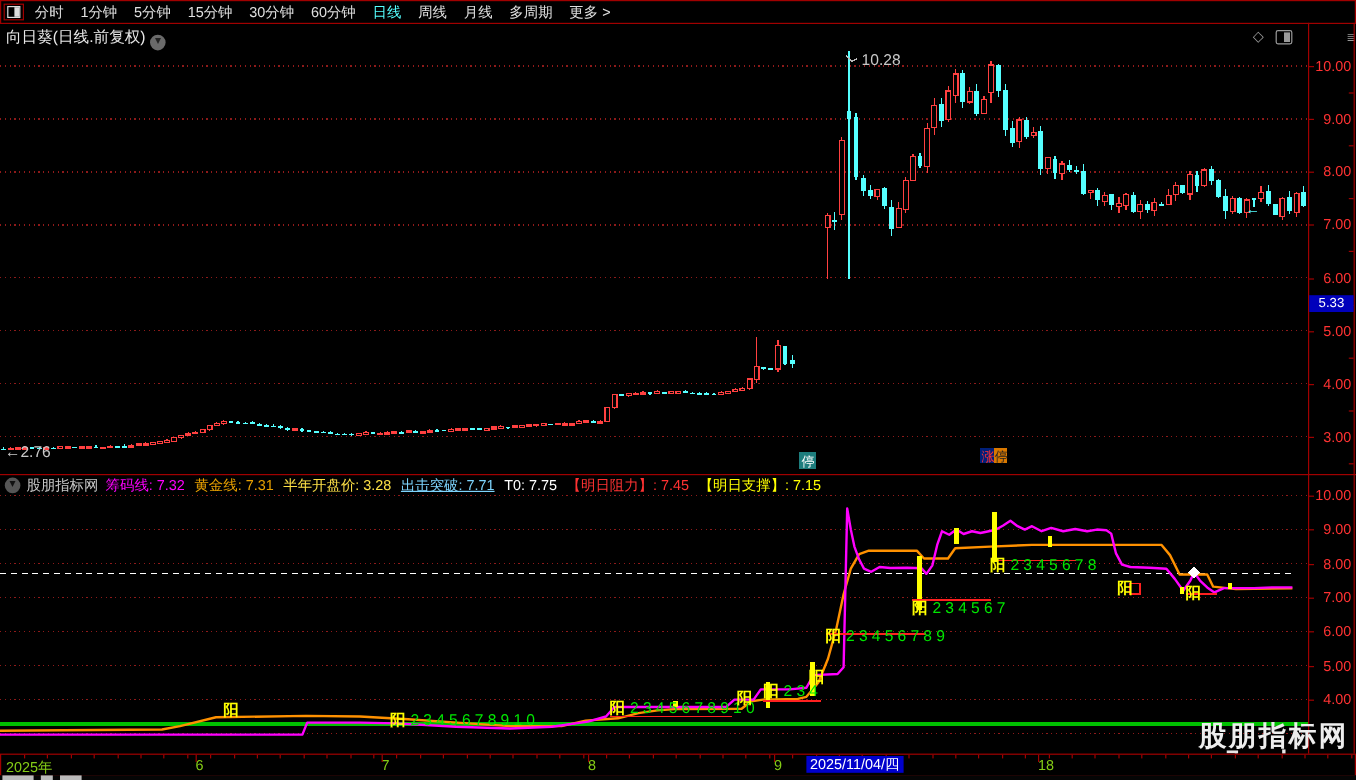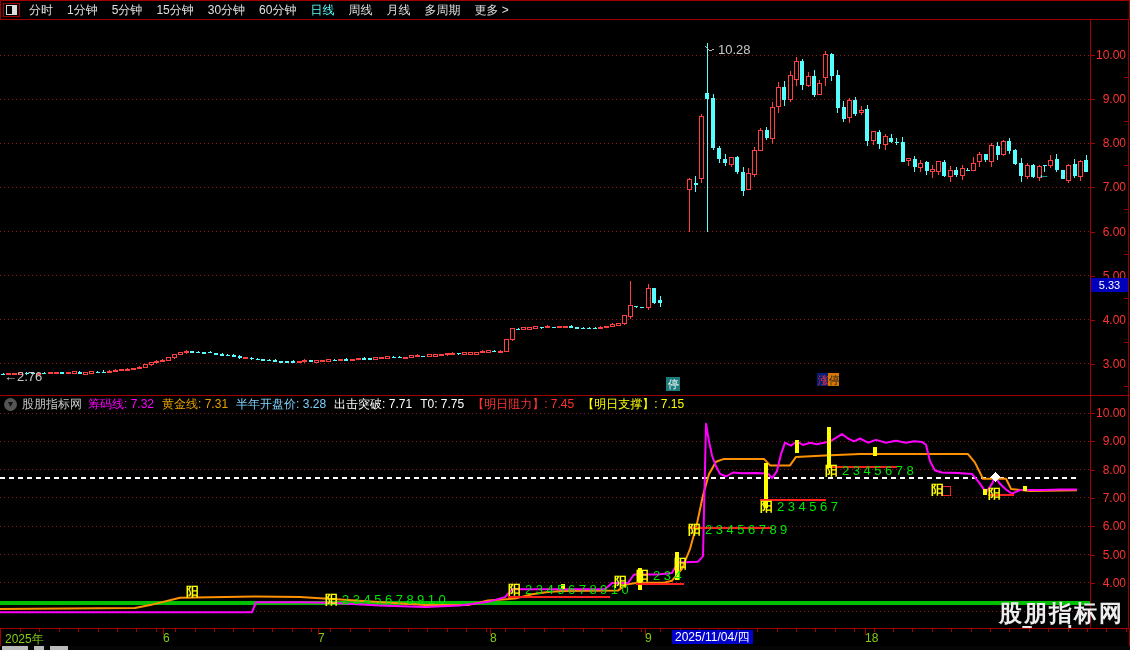--- a/index.html
+++ b/index.html
@@ -22,21 +22,21 @@
   .circle-ico{display:inline-block;width:13px;height:13px;border-radius:50%;background:#6a6a6a;color:#222;
               font-size:10px;line-height:12px;text-align:center;vertical-align:-2px;margin-left:4px;}
   .t-ico{position:absolute;top:4px;color:#9a9a9a;font-size:12px;}
   .g2{width:12px;height:10px;border:1px solid #9a9a9a;border-radius:2px;position:absolute;top:6px;}
   .g2:after{content:"";position:absolute;right:1px;top:1px;width:5px;height:8px;background:#9a9a9a;}
   
   .vline,.hline{position:absolute;background:#a00000;}
   
   .axlab{position:absolute;color:#ff3232;font-size:12px;left:1094px;width:32px;text-align:right;}
   .badge533{position:absolute;left:1091px;width:37px;height:14px;background:#0000bb;color:#fff;
-            font-size:11px;text-align:center;line-height:14px;margin-top:32px;}
+            font-size:11px;text-align:center;line-height:14px;}
   
   .indhead{position:absolute;left:0;top:396px;width:1085px;height:16px;display:flex;align-items:center;font-size:12px;white-space:nowrap;overflow:hidden;}
   .indhead .src{color:#c8c8c8;margin-right:6px;}
   .stat{margin-right:8px;}
   
   .timeline{position:absolute;left:0;top:628px;width:1128px;height:17px;background:#000;
             border-top:1px solid #a00000;border-bottom:1px solid #a00000;border-left:1px solid #a00000;border-right:1px solid #a00000;}
   .tlab{position:absolute;top:2px;color:#84cc16;font-size:12px;}
   .tbadge{position:absolute;top:1px;height:14px;background:#0000cc;color:#fff;font-size:12px;line-height:14px;padding:0 3px;}
   .tick{position:absolute;top:0;width:1px;background:#a00000;}
@@ -64,20 +64,26 @@
         <div class="mi">30分钟</div>
         <div class="mi">60分钟</div>
         <div class="mi active">日线</div>
         <div class="mi">周线</div>
         <div class="mi">月线</div>
         <div class="mi">多周期</div>
         <div class="mi">更多 &gt;</div>
       </div>
 </div>
 
+<div class="titlebar">
+  <span class="title"><span>向日葵(日线.前复权)</span><span class="circle-ico">▾</span></span>
+  <span class="t-ico" style="left:1044px;">◇</span>
+  <span class="g2" style="left:1063px;"></span>
+  <span class="t-ico" style="left:1122px;font-size:9px;top:7px;">≣</span>
+</div>
 
 <div class="vline" style="left:1090px;top:19px;width:1px;height:627px;"></div>
 <div class="vline" style="left:1128px;top:19px;width:1px;height:627px;"></div>
 <div class="hline" style="left:0;top:395px;width:1130px;height:1px;"></div>
 
 <svg id="mainsvg" width="1090" height="355" style="top:40px;">
       <line x1="0" x2="1090" y1="15" y2="15" stroke="#8e1a1a" stroke-width="1" stroke-dasharray="1,3"></line>
       <line x1="0" x2="1090" y1="59.14" y2="59.14" stroke="#8e1a1a" stroke-width="1" stroke-dasharray="1,3"></line>
       <line x1="0" x2="1090" y1="103.28" y2="103.28" stroke="#8e1a1a" stroke-width="1" stroke-dasharray="1,3"></line>
       <line x1="0" x2="1090" y1="147.42000000000002" y2="147.42000000000002" stroke="#8e1a1a" stroke-width="1" stroke-dasharray="1,3"></line>
@@ -483,22 +489,22 @@
       <div style="position: absolute; left: 1090px; top: 363.98px; width: 5px; height: 1px; background: rgb(160, 0, 0);"></div>
       <div style="position: absolute; left: 1124px; top: 386.05px; width: 4px; height: 1px; background: rgb(160, 0, 0);"></div>
     </div>
 <div class="badge533" style="top:246px;">5.33</div>
 
 <div class="indhead">
   <span class="circle-ico" style="margin:0 5px 0 4px;background:#555;color:#111;">▾</span>
   <span class="src">股朋指标网</span>
 <span class="stat" style="color: rgb(255, 0, 255);">筹码线: 7.32</span>
       <span class="stat" style="color: rgb(232, 160, 0);">黄金线: 7.31</span>
-      <span class="stat" style="color: #7dd3fc;">半年开盘价: 3.28</span>
-      <span class="stat" style="color: #ffffff;">出击突破: 7.71</span>
+      <span class="stat" style="color: #fde047;">半年开盘价: 3.28</span>
+      <span class="stat" style="color: #7dd3fc; text-decoration: underline;">出击突破: 7.71</span>
       <span class="stat" style="color: rgb(255, 255, 255);">T0: 7.75</span>
       <span class="stat" style="color: rgb(255, 50, 50);">【明日阻力】: 7.45</span>
       <span class="stat" style="color: rgb(255, 255, 0);">【明日支撑】: 7.15</span>
     </div>
 
 <svg id="indsvg" width="1090" height="216" style="top:412px;">
       <line x1="0" x2="1090" y1="1" y2="1" stroke="#8e1a1a" stroke-width="1" stroke-dasharray="1,3"></line>
       <line x1="0" x2="1090" y1="29.33" y2="29.33" stroke="#8e1a1a" stroke-width="1" stroke-dasharray="1,3"></line>
       <line x1="0" x2="1090" y1="57.66" y2="57.66" stroke="#8e1a1a" stroke-width="1" stroke-dasharray="1,3"></line>
       <line x1="0" x2="1090" y1="85.99" y2="85.99" stroke="#8e1a1a" stroke-width="1" stroke-dasharray="1,3"></line>

